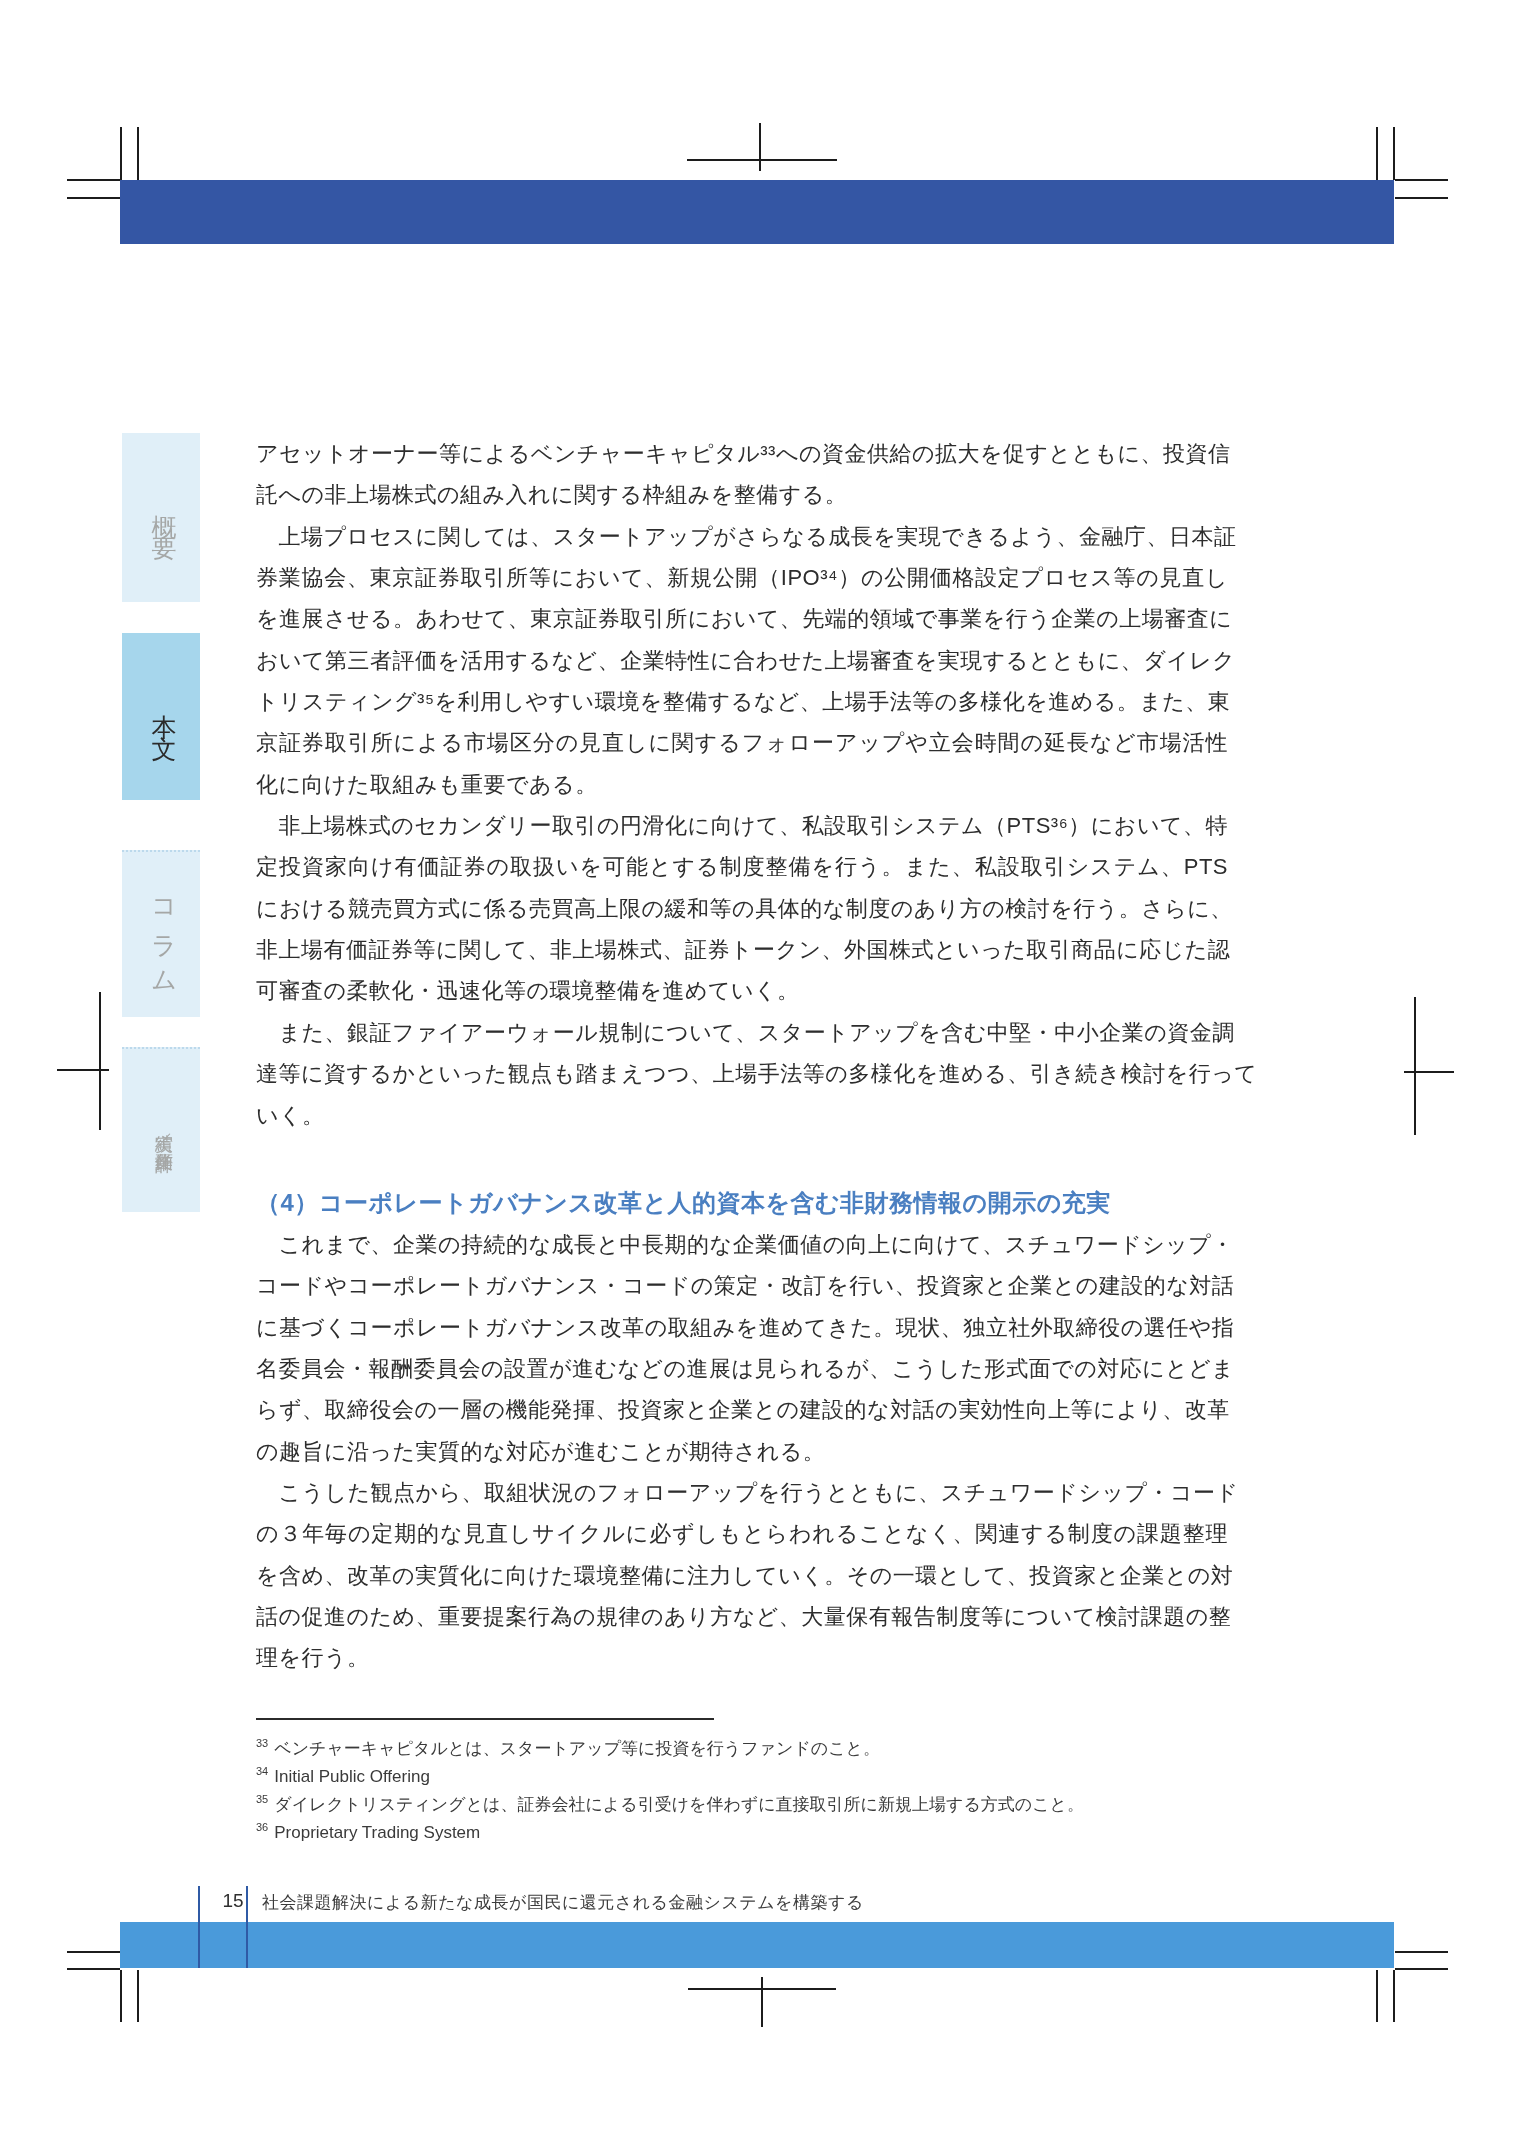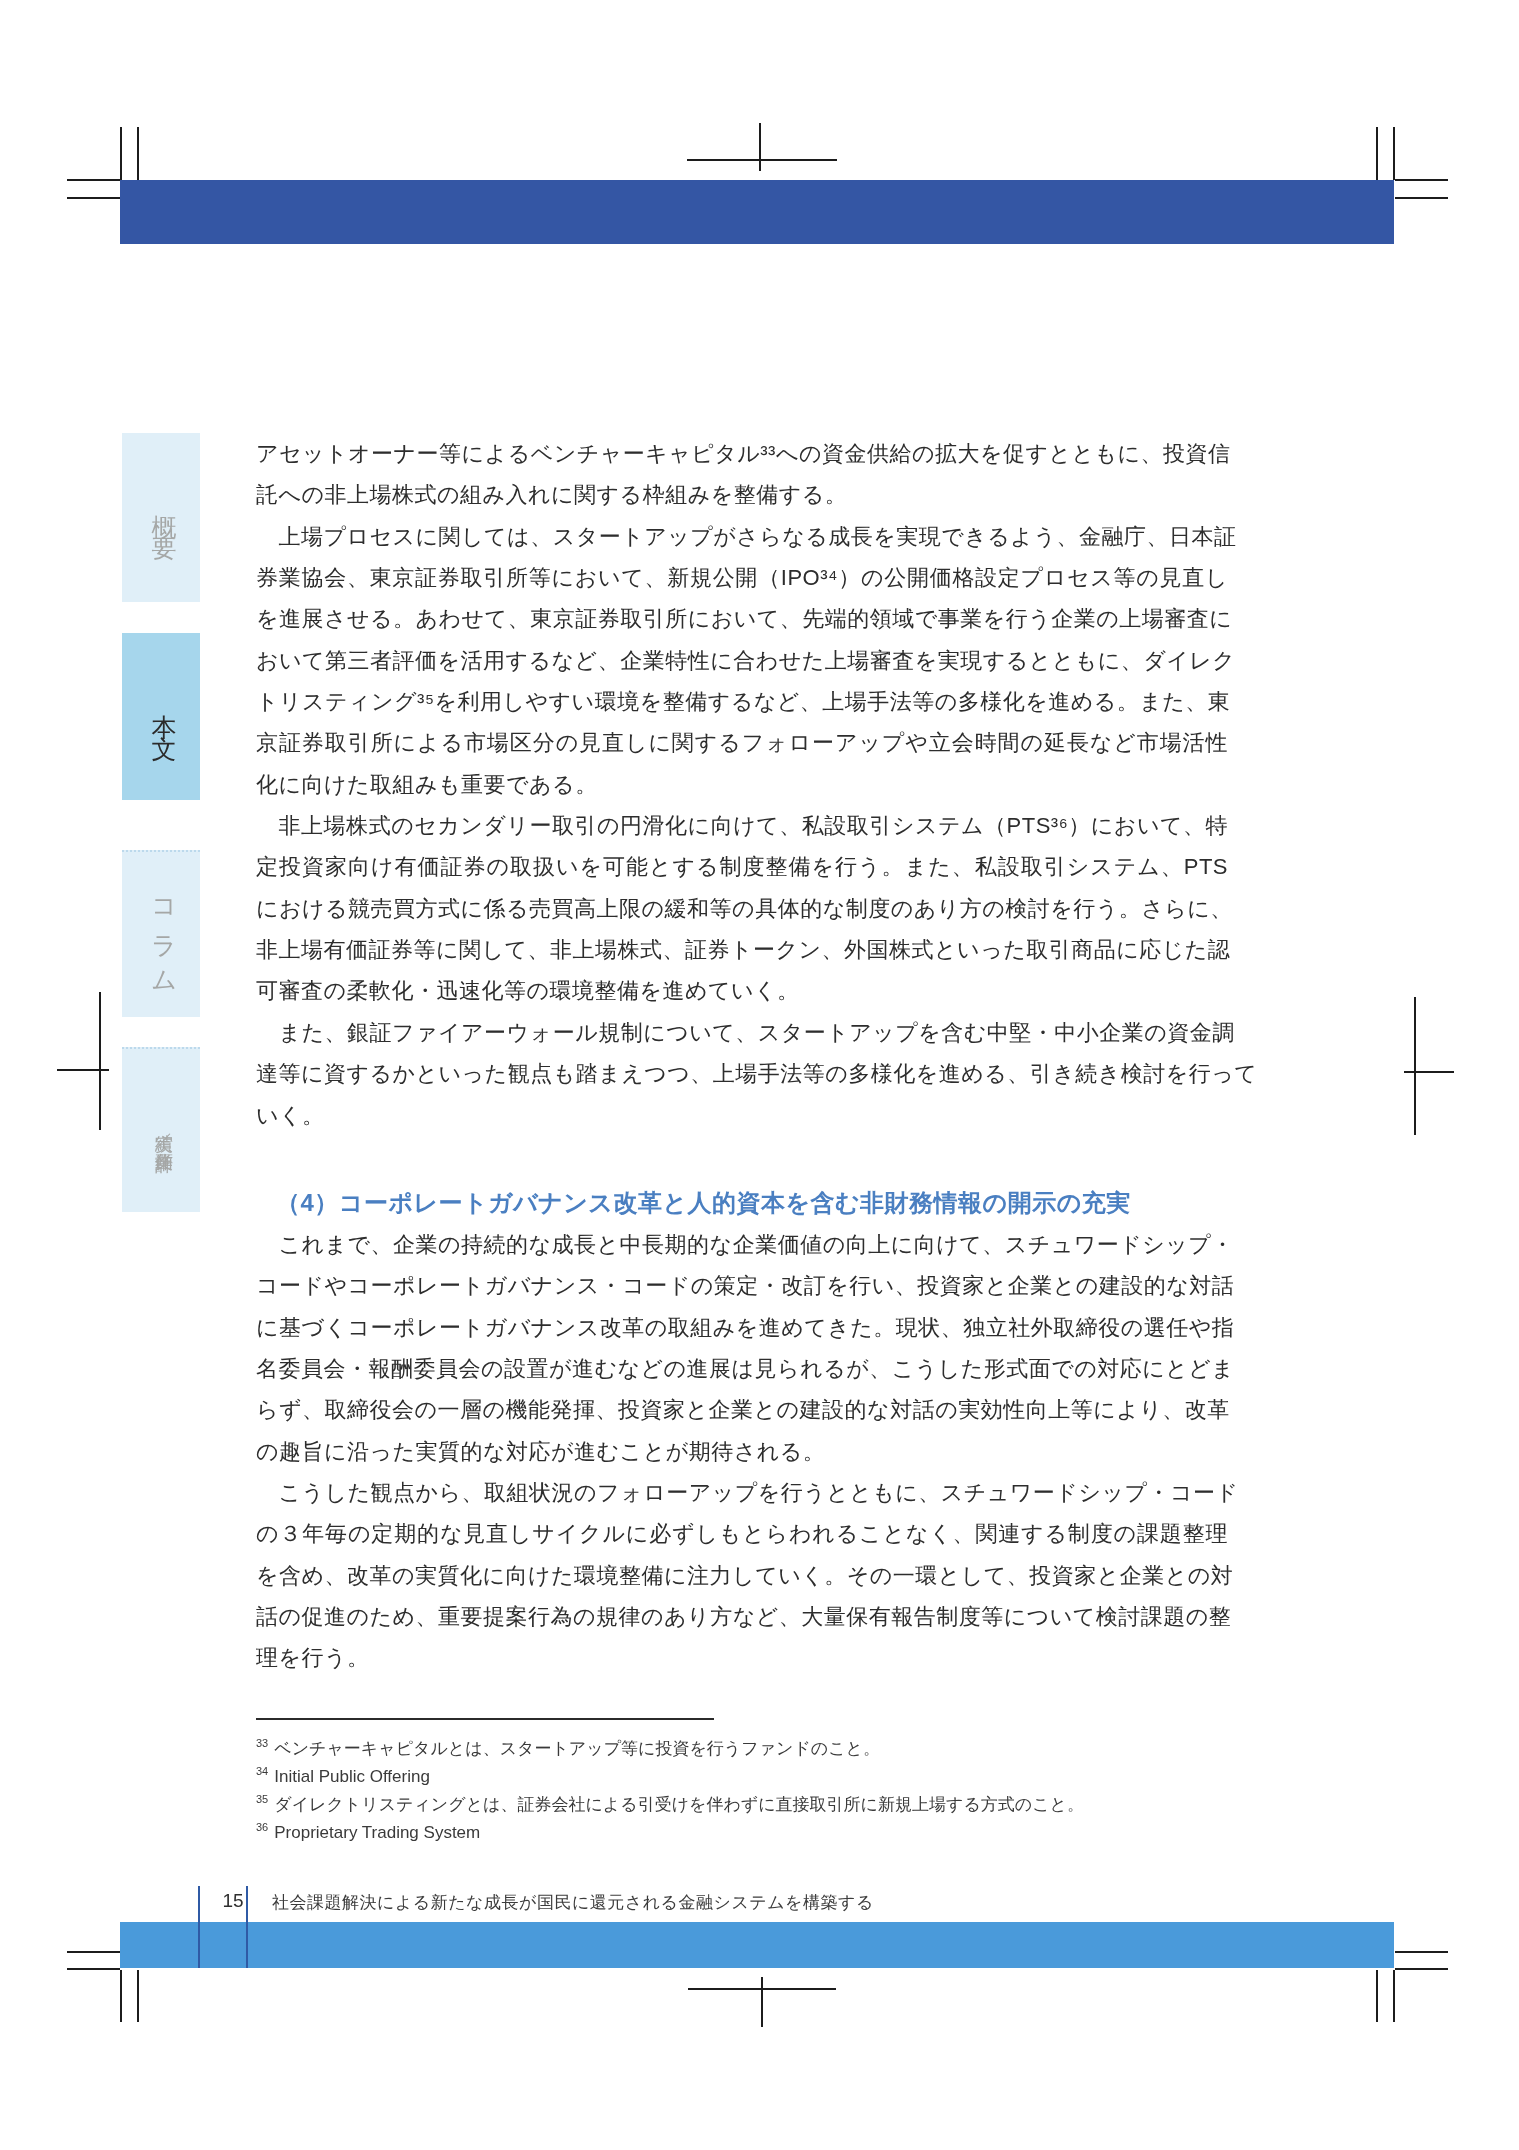--- a/index.html
+++ b/index.html
@@ -38,38 +38,38 @@
   .tab3 .tab-label{letter-spacing:0.22em;}
   .tab4{top:1047px;height:165px;border-top:2px dotted #bcd9ec;}
   .tab4 .tab-label{font-size:18px;letter-spacing:0.02em;}
 
   
   .body-col{position:absolute;left:256px;top:433px;width:972px;color:#2d2d2d;}
   .bline{font-size:22px;line-height:41.34px;white-space:nowrap;
     text-align:justify;text-align-last:justify;letter-spacing:0.5px;}
   .bline.end{text-align-last:left;}
   .section-heading{color:var(--c-heading);font-weight:bold;font-size:24px;
-    line-height:42px;margin-top:46px;letter-spacing:0.5px;white-space:nowrap;margin-left:20px;}
+    line-height:42px;margin-top:46px;letter-spacing:0.5px;white-space:nowrap;}
 
   .fn-rule{width:458px;border:none;border-top:2px solid #2b2b2b;
     margin-top:39px;}
   .footnotes{margin-top:12px;color:#3a3a3a;}
   .fn-line{font-size:17px;line-height:23.4px;white-space:nowrap;}
   .fn-line sup{font-size:11px;margin-right:6px;}
 
   
   .footer-band{position:absolute;left:120px;top:1922px;width:1274px;height:46px;
     background:var(--c-band);z-index:1;}
   .pn-rule{position:absolute;top:1886px;width:2px;height:82px;
     background:var(--c-rule);z-index:2;}
   .pn-rule.l{left:198px;}
   .pn-rule.r{left:246px;}
   .page-number{position:absolute;left:198px;top:1890px;width:70px;
     text-align:center;font-size:19px;color:#2f2f2f;z-index:2;}
-  .footer-title{position:absolute;left:272px;top:1891px;font-size:17px;
+  .footer-title{position:absolute;left:262px;top:1891px;font-size:17px;
     color:#3b3b3b;letter-spacing:0.5px;z-index:2;white-space:nowrap;}
 </style>
 </head>
 <body>
 
 <div class="canvas">
 
   <div class="mark mv" style="left:120px;top:127px;height:53px;"></div>
   <div class="mark mv" style="left:137px;top:127px;height:53px;"></div>
   <div class="mark mh" style="left:67px;top:179px;width:53px;"></div>

